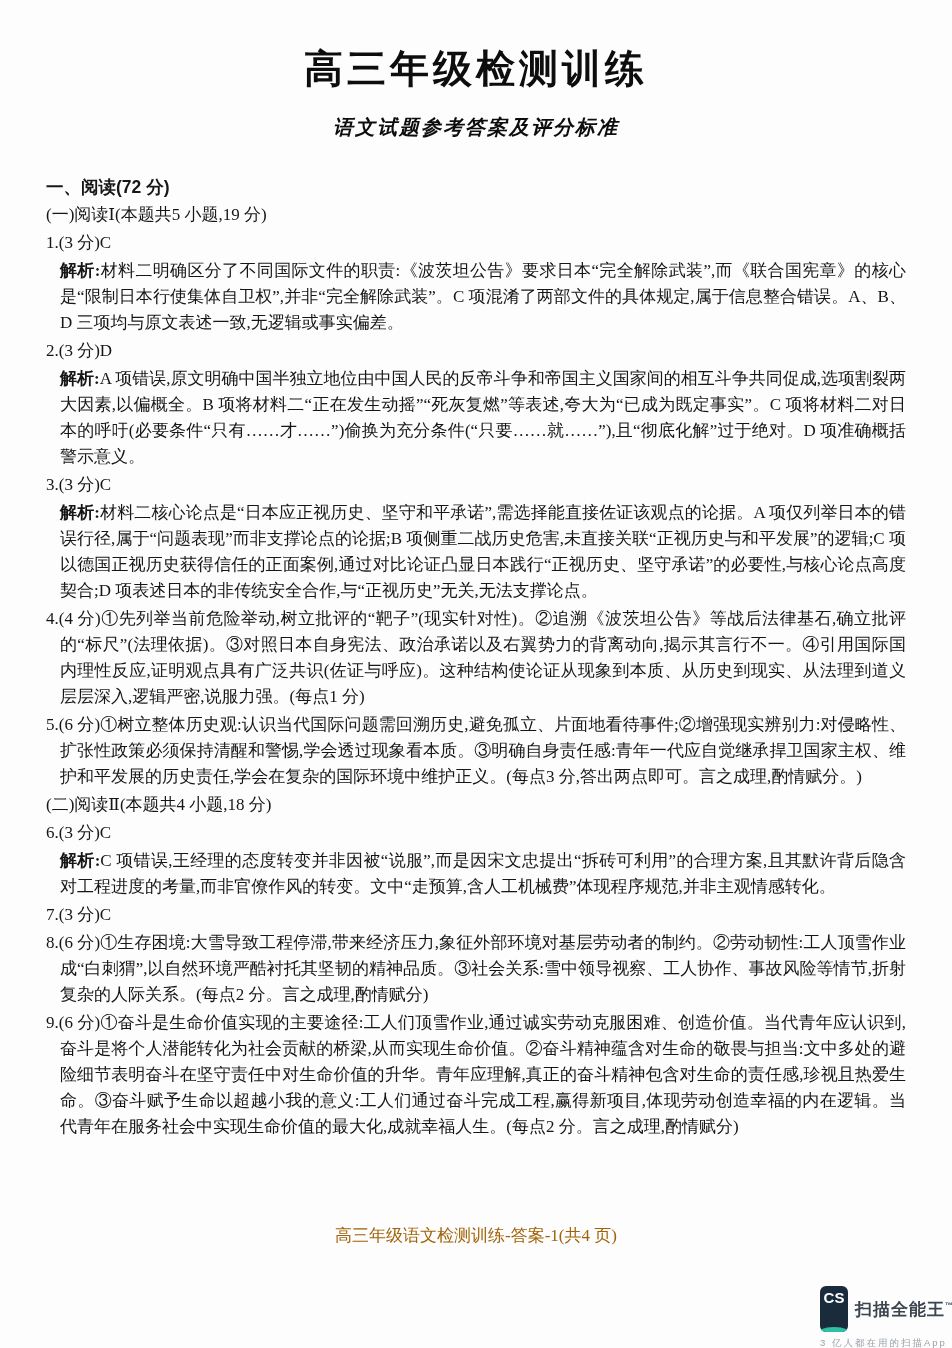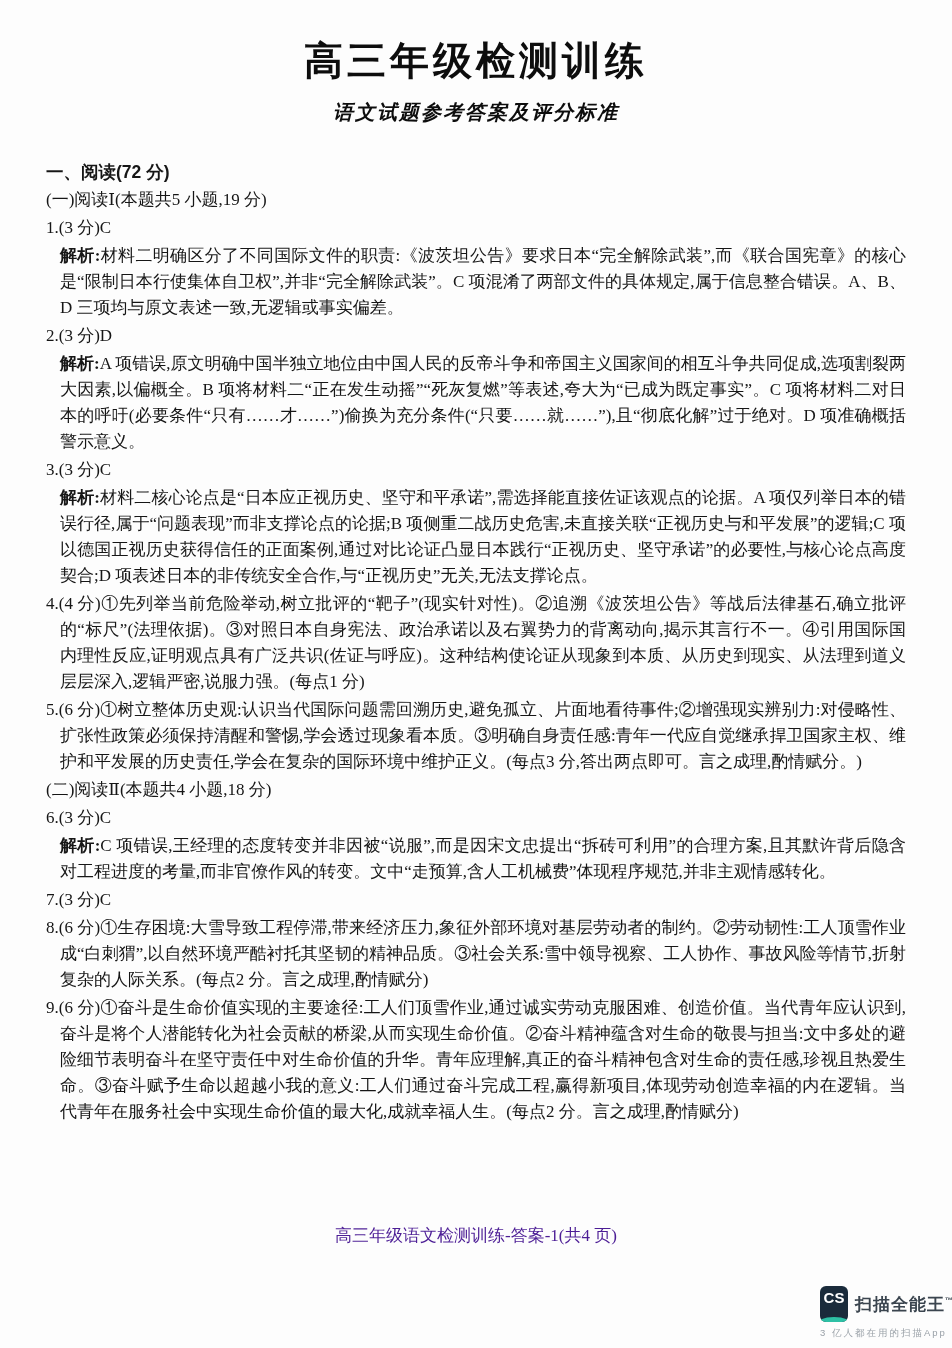--- a/index.html
+++ b/index.html
@@ -10,21 +10,21 @@
     font-family: "Liberation Serif", "DejaVu Serif", serif;
     position: relative;
     overflow: hidden;
   }
   .page {
     position: absolute; inset: 0;
     padding: 24px 46px 0 46px;
     box-sizing: border-box;
   }
   .title {
-    margin: 10px; text-align: center;
+    margin: 18px; text-align: center;
     font-family: "Liberation Sans", "DejaVu Sans", sans-serif;
     font-weight: 700; font-size: 39px; letter-spacing: 4px;
     color: #0d0d0d;
   }
   .subtitle {
     margin: 11px 0 0 0; text-align: center;
     font-family: "Liberation Sans", "DejaVu Sans", sans-serif;
     font-weight: 700; font-size: 20px; letter-spacing: 2px;
     color: #0d0d0d;
     font-style: italic;
@@ -40,31 +40,31 @@
     font-family: "Liberation Sans", "DejaVu Sans", sans-serif;
     font-weight: 700; font-size: 17.5px;
   }
   .part-head { font-size: 17px; }
   .q-head { }
   .jiexi { padding-left: 14px; }
   .jx-label { font-weight: 700; }
   .q-flow { padding-left: 14px; text-indent: -14px; }
   .footer {
     position: absolute; top: 1224px; left: 0; right: 0;
-    text-align: center; font-size: 17px; color: #4c1d95;
+    text-align: center; font-size: 17px; color: #a16207;
   }
   
   .watermark {
     position: absolute; top: 1286px; right: 12px;
     width: 120px;
     font-family: "Liberation Sans", "DejaVu Sans", sans-serif;
   }
   .wm-row { display: flex; align-items: center; }
   .cs-badge {
-    width: 28px; height: 36px; border-radius: 6px;
+    width: 28px; height: 46px; border-radius: 6px;
     background: #1a2b3b; position: relative; overflow: hidden;
     flex: 0 0 auto;
   }
   .cs-letters {
     position: absolute; top: 1px; left: 0; right: 0;
     text-align: center;
     color: #ffffff; font-weight: 700; font-size: 15px; line-height: 22px;
     letter-spacing: 0px;
   }
   .cs-band {

